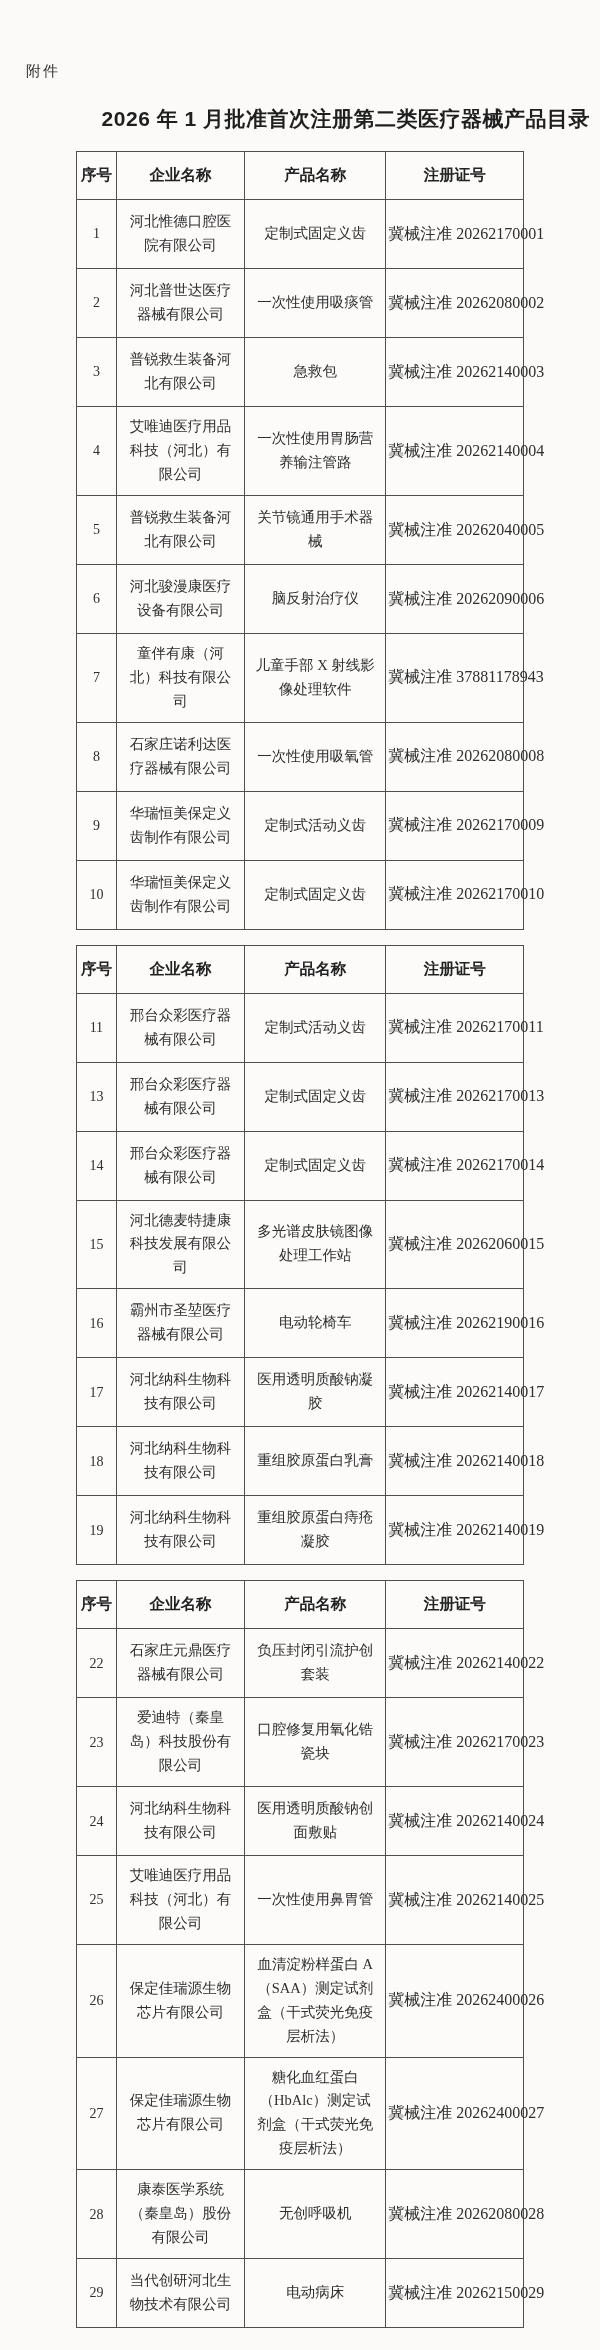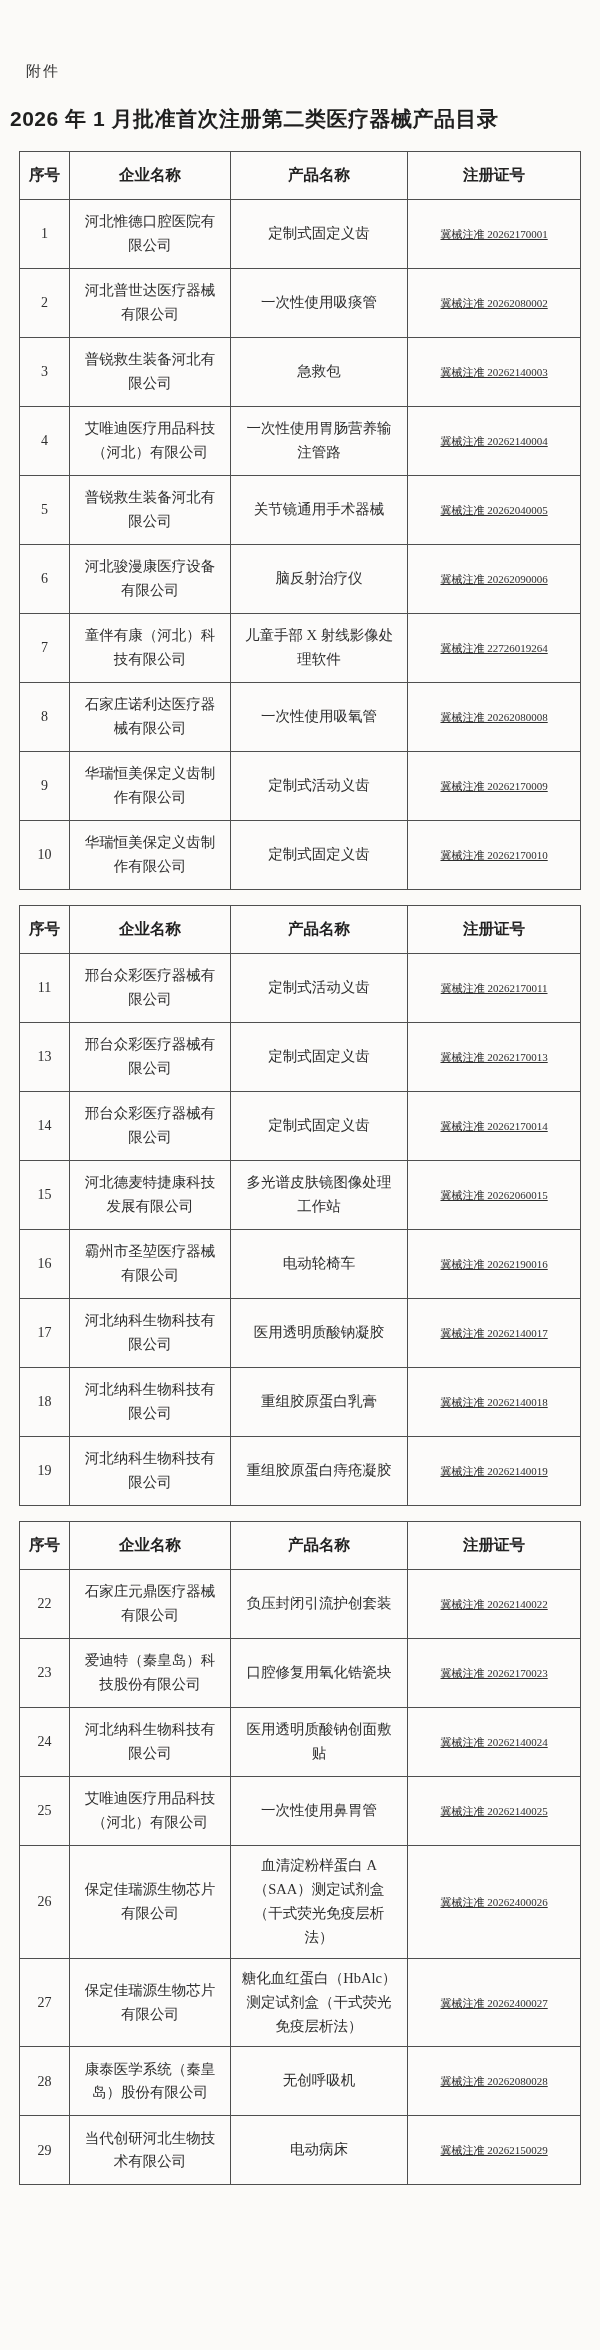--- a/index.html
+++ b/index.html
@@ -20,29 +20,29 @@
   }
   .attachment-label {
     margin: 12px 0 0 26px;
     font-family: "Liberation Sans", "DejaVu Sans", sans-serif;
     font-size: 15px;
     color: #333333;
     letter-spacing: 2px;
   }
   .page-title {
     margin: 24px 10px 18px 10px;
-    text-align: left;
+    text-align: right;
     font-family: "Liberation Sans", "DejaVu Sans", sans-serif;
     font-size: 21px;
     font-weight: bold;
     color: #1f1f1f;
     letter-spacing: 0.5px;
   }
   table.device-table {
-    width: 562px;
+    width: 448px;
     margin: 0 auto 15px auto;
     border-collapse: collapse;
     table-layout: fixed;
     background: #fcfbfa;
   }
   table.device-table th,
   table.device-table td {
     border: 1px solid #4f4f4f;
     text-align: center;
     vertical-align: middle;
@@ -63,23 +63,22 @@
     line-height: 1.65;
     color: #2e2e2e;
     padding: 8px 10px;
   }
   table.device-table td[data-name="no-cell"] {
     font-size: 14px;
     padding: 8px 2px;
   }
   table.device-table td[data-name="cert-cell"] {
     white-space: nowrap;
-    font-size: 11px;
+    font-size: 16px;
     padding: 8px 2px;
-    text-decoration: underline;
   }
   col.c-no      { width: 8.9%; }
   col.c-company { width: 28.7%; }
   col.c-product { width: 31.6%; }
   col.c-cert    { width: 30.8%; }
 </style>
 </head>
 <body>
 
 <div class="doc" data-name="document-page">
@@ -136,21 +135,21 @@
         <tr data-name="table-row">
           <td data-name="no-cell">6</td>
           <td data-name="company-cell">河北骏漫康医疗设备有限公司</td>
           <td data-name="product-cell">脑反射治疗仪</td>
           <td data-name="cert-cell">冀械注准 20262090006</td>
         </tr>
         <tr data-name="table-row">
           <td data-name="no-cell">7</td>
           <td data-name="company-cell">童伴有康（河北）科技有限公司</td>
           <td data-name="product-cell">儿童手部 X 射线影像处理软件</td>
-          <td data-name="cert-cell">冀械注准 22726019264</td>
+          <td data-name="cert-cell">冀械注准 37881178943</td>
         </tr>
         <tr data-name="table-row">
           <td data-name="no-cell">8</td>
           <td data-name="company-cell">石家庄诺利达医疗器械有限公司</td>
           <td data-name="product-cell">一次性使用吸氧管</td>
           <td data-name="cert-cell">冀械注准 20262080008</td>
         </tr>
         <tr data-name="table-row">
           <td data-name="no-cell">9</td>
           <td data-name="company-cell">华瑞恒美保定义齿制作有限公司</td>

